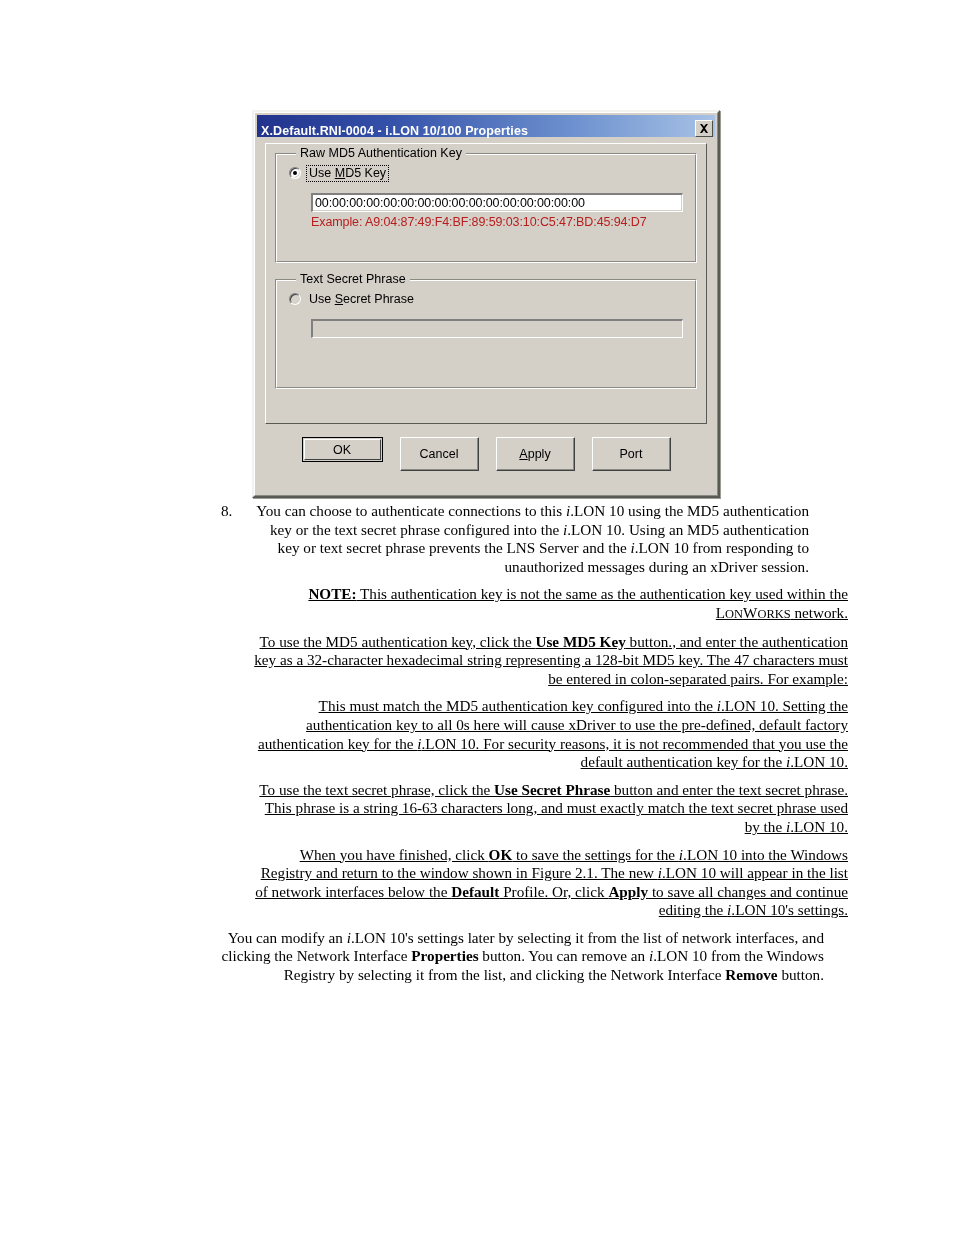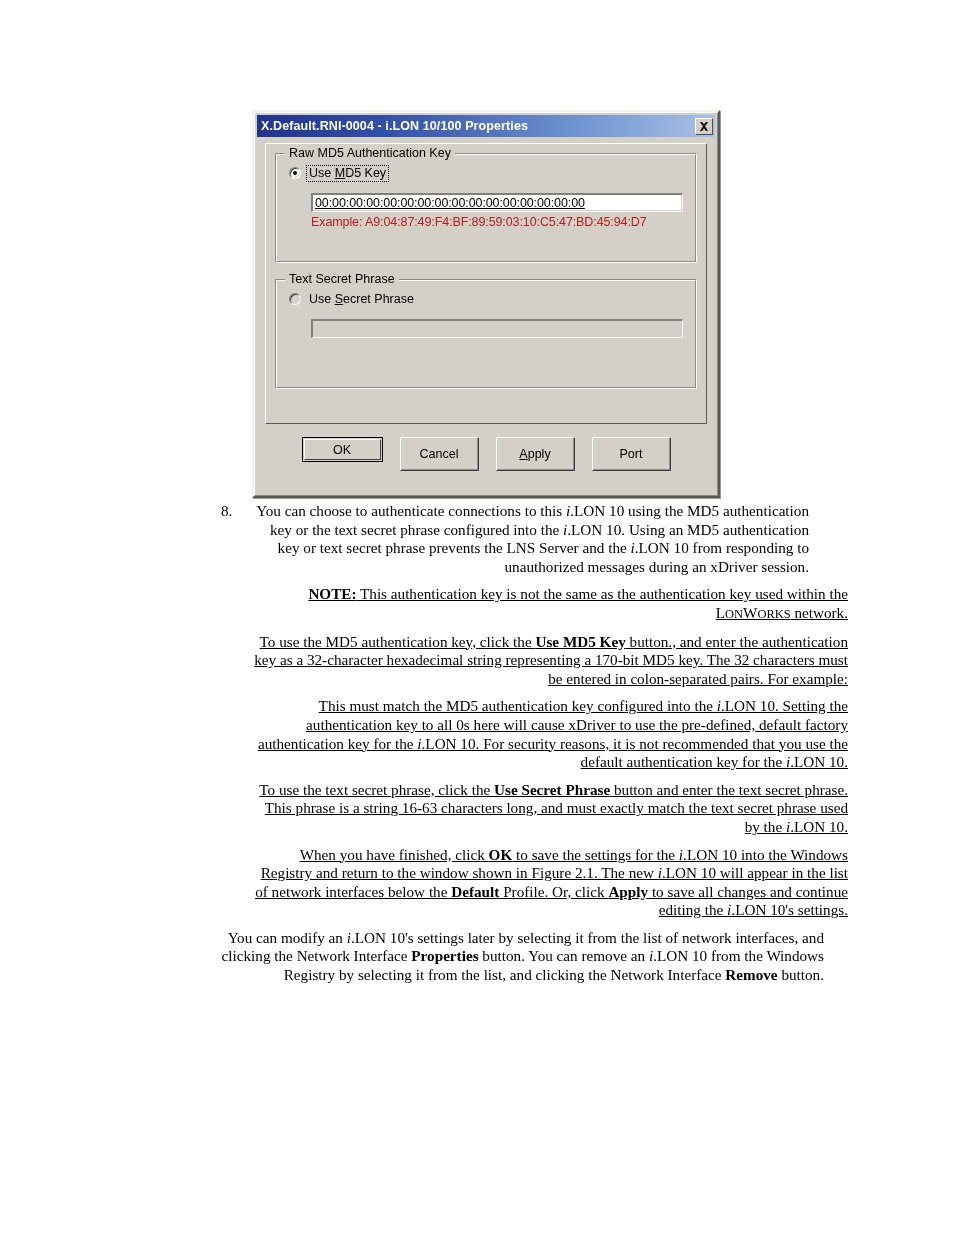--- a/index.html
+++ b/index.html
@@ -36,21 +36,21 @@
     border-left: 1px solid #ffffff;
     border-right: 1px solid #8a8a84;
     border-bottom: 1px solid #8a8a84;
     padding: 2px;
   }
 
   .titlebar {
     height: 22px;
     background: linear-gradient(to right, #22338c 0%, #3350a8 28%, #6f93d0 70%, #a8c2e6 100%);
     display: flex;
-    align-items: center;
+    align-items: flex-end;
     padding: 0 2px 0 4px;
   }
   .title-text {
     color: #ffffff;
     font-size: 12.5px;
     font-weight: bold;
     letter-spacing: 0.1px;
     white-space: nowrap;
     flex: 1;
     line-height: 1;
@@ -135,21 +135,21 @@
   .groupbox > .gb-in {
     border-top: 1px solid #ffffff;
     border-left: 1px solid #ffffff;
     border-right: 1px solid #8a8a84;
     border-bottom: 1px solid #8a8a84;
     padding: 10px 12px 12px 12px;
   }
   .gb-title {
     position: absolute;
     top: -8px;
-    left: 9px;
+    left: 20px;
     background: #d4d0c8;
     padding: 0 4px;
     font-size: 12.5px;
     color: #000;
     white-space: nowrap;
   }
 
   
   .radio-row { display: flex; align-items: center; height: 16px; }
   .radio-dot {
@@ -198,21 +198,20 @@
     box-shadow: inset -1px -1px 0 #d4d0c8;
     font-size: 12.5px;
     font-family: "Liberation Sans", sans-serif;
     line-height: 15px;
     padding: 1px 2px;
     color: #000;
     letter-spacing: -0.1px;
     white-space: nowrap;
     overflow: hidden;
     cursor: text;
-    text-decoration: underline;
   }
   .textfield.disabled { background: #d4d0c8; color: #808080; }
   .example {
     font-size: 12.5px;
     color: #b91c1c;
     margin-top: 3px;
     white-space: nowrap;
     letter-spacing: -0.1px;
   }
 
@@ -367,21 +366,21 @@
 
 <div class="doc">
 
   <div class="numbered">
     <span class="num">8.</span>
     <p class="para" style="padding:0;"><span>You can choose to authenticate connections to this </span><span class="it">i</span><span>.LON 10 using the MD5 authentication key or the text secret phrase configured into the </span><span class="it">i</span><span>.LON 10. Using an MD5 authentication key or text secret phrase prevents the LNS Server and the </span><span class="it">i</span><span>.LON 10 from responding to unauthorized messages during an xDriver session.</span></p>
   </div>
 
   <p class="para indent"><span class="bd">NOTE:</span><span> This authentication key is not the same as the authentication key used within the </span><span><span>L</span><span class="sc">ON</span><span>W</span><span class="sc">ORKS</span></span><span> network.</span></p>
 
-  <p class="para indent"><span>To use the MD5 authentication key, click the </span><span class="bd">Use MD5 Key</span><span> button., and enter the authentication key as a 32-character hexadecimal string representing a 170-bit MD5 key. The 32 characters must be entered in colon-separated pairs. For example:</span></p>
+  <p class="para indent"><span>To use the MD5 authentication key, click the </span><span class="bd">Use MD5 Key</span><span> button., and enter the authentication key as a 32-character hexadecimal string representing a 128-bit MD5 key. The 47 characters must be entered in colon-separated pairs. For example:</span></p>
 
 
   <p class="para indent"><span>This must match the MD5 authentication key configured into the </span><span class="it">i</span><span>.LON 10. Setting the authentication key to all 0s here will cause xDriver to use the pre-defined, default factory authentication key for the </span><span class="it">i</span><span>.LON 10. For security reasons, it is not recommended that you use the default authentication key for the </span><span class="it">i</span><span>.LON 10.</span></p>
 
   <p class="para indent"><span>To use the text secret phrase, click the </span><span class="bd">Use Secret Phrase</span><span> button and enter the text secret phrase. This phrase is a string 16-63 characters long, and must exactly match the text secret phrase used by the </span><span class="it">i</span><span>.LON 10.</span></p>
 
   <p class="para indent"><span>When you have finished, click </span><span class="bd">OK</span><span> to save the settings for the </span><span class="it">i</span><span>.LON 10 into the Windows Registry and return to the window shown in Figure 2.1. The new </span><span class="it">i</span><span>.LON 10 will appear in the list of network interfaces below the </span><span class="bd">Default</span><span> Profile. Or, click </span><span class="bd">Apply</span><span> to save all changes and continue editing the </span><span class="it">i</span><span>.LON 10's settings.</span></p>
 
   <p class="para flush"><span>You can modify an </span><span class="it">i</span><span>.LON 10's settings later by selecting it from the list of network interfaces, and clicking the Network Interface </span><span class="bd">Properties</span><span> button. You can remove an </span><span class="it">i</span><span>.LON 10 from the Windows Registry by selecting it from the list, and clicking the Network Interface </span><span class="bd">Remove</span><span> button.</span></p>
 

